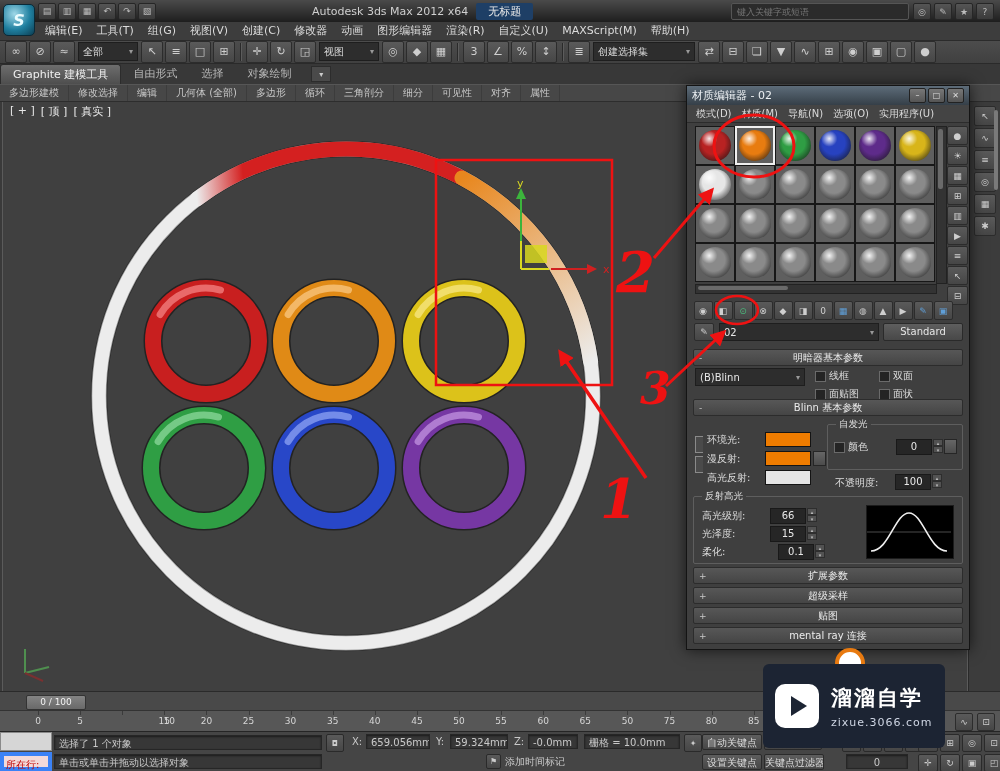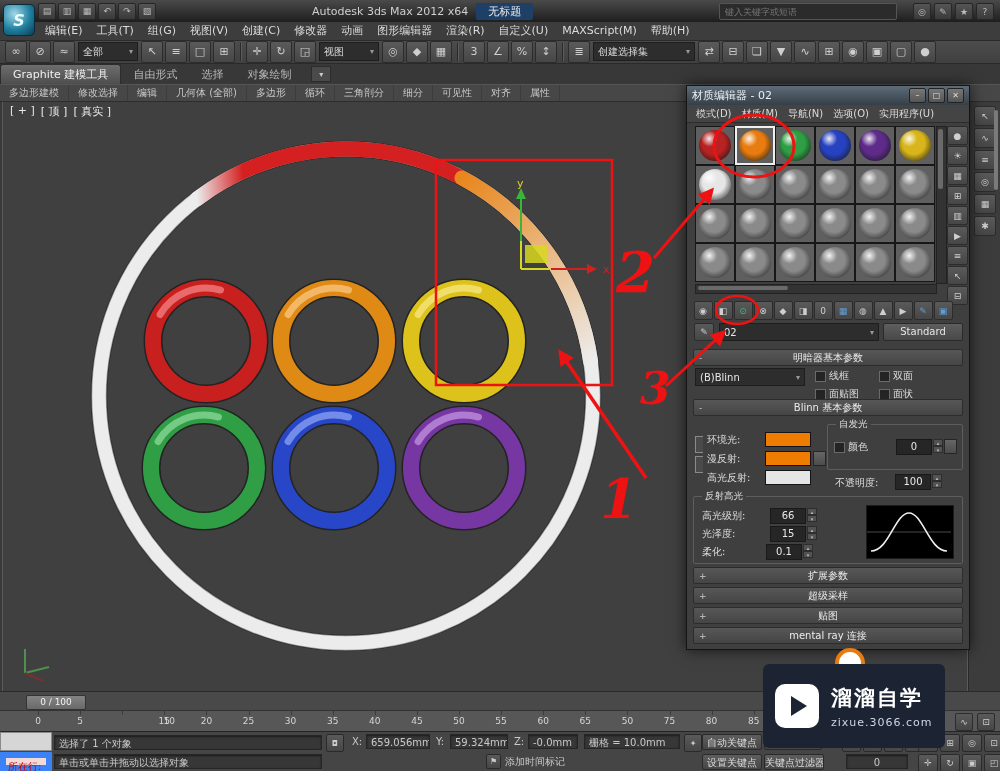--- a/index.html
+++ b/index.html
@@ -8,21 +8,21 @@
   
   .titlebar{position:absolute;left:0;top:0;width:1000px;height:22px;
     background:linear-gradient(#4a4a4a,#1e1e1e);display:flex;align-items:center;z-index:20;}
   .qat{display:flex;gap:2px;margin-left:38px;}
   .ti{width:16px;height:15px;display:flex;align-items:center;justify-content:center;
       font-size:9px;color:#bdbdbd;background:linear-gradient(#555,#3a3a3a);
       border:1px solid #262626;border-radius:2px;}
   .tb-center{position:absolute;left:312px;top:0;height:22px;display:flex;align-items:center;gap:8px;
       font-size:11px;color:#cfcfcf;}
   .tb-center .doc{background:#1e3f66;padding:1px 12px;border-radius:2px;color:#e8e8e8;}
-  .tb-right{position:absolute;right:6px;top:3px;display:flex;gap:16px;align-items:center;}
+  .tb-right{position:absolute;right:6px;top:3px;display:flex;gap:4px;align-items:center;}
   .searchbox{width:170px;height:15px;background:#2b2b2b;border:1px solid #555;border-radius:2px;
       display:flex;align-items:center;padding:0 3px;}
   .search-input{flex:1;background:transparent;border:none;outline:none;color:#999;font-size:9px;
       font-family:inherit;}
   .tb-icons{display:flex;gap:3px;}
   .app-logo{position:absolute;left:3px;top:4px;width:30px;height:30px;z-index:25;border-radius:5px;
       background:radial-gradient(circle at 35% 30%,#9fd8e8,#1f7f9f 55%,#0d3d52);
       border:1px solid #0a2a38;display:flex;align-items:center;justify-content:center;}
   .app-logo span{color:#eafcff;font-weight:bold;font-style:italic;font-size:16px;}
   
@@ -125,21 +125,21 @@
       border-top:1px solid #333;z-index:6;}
   .tick-label{position:absolute;top:5px;width:20px;text-align:center;font-size:9px;color:#d6d6d6;}
   .tick-line{position:absolute;top:0;width:1px;height:4px;background:#3b3b3b;}
   .tb-end{position:absolute;right:4px;top:2px;display:flex;gap:2px;}
   .tb-end .icon-btn{width:16px;height:16px;font-size:9px;}
   
   .statusbar{position:absolute;left:0;top:731px;width:1000px;height:40px;background:#454545;
       border-top:1px solid #252525;z-index:6;}
   .srow{position:absolute;left:0;right:0;height:20px;}
   .mini1{position:absolute;left:0;top:0;width:52px;height:19px;background:#d6d6d6;border:1px solid #8a8a8a;box-sizing:border-box;}
-  .mini2{position:absolute;left:0;top:0;width:52px;height:19px;background:#f2dada;border:6px solid #3b82f6;
+  .mini2{position:absolute;left:0;top:0;width:52px;height:19px;background:#f2dada;border:4px solid #3b82f6;
       box-sizing:border-box;color:#c00000;font-size:10px;line-height:17px;padding-left:2px;}
   .sfield{position:absolute;height:15px;background:#373737;border:1px solid #262626;
       box-shadow:inset 0 1px 2px rgba(0,0,0,.5);color:#c9c9c9;font-size:10px;line-height:15px;
       padding:0 4px;white-space:nowrap;overflow:hidden;box-sizing:border-box;}
   .slabel{position:absolute;font-size:10px;color:#c9c9c9;line-height:17px;}
   .sbtn{position:absolute;height:16px;background:linear-gradient(#5e5e5e,#464646);
       border:1px solid #2a2a2a;border-radius:2px;color:#ddd;font-size:10px;line-height:15px;
       text-align:center;box-sizing:border-box;white-space:nowrap;overflow:hidden;}
   .sicon{width:16px;height:16px;display:flex;align-items:center;justify-content:center;
       background:linear-gradient(#5a5a5a,#464646);border:1px solid #2a2a2a;border-radius:2px;
@@ -254,21 +254,21 @@
       <div class="icon-btn">▼</div>
       <div class="icon-btn">∿</div>
       <div class="icon-btn">⊞</div>
       <div class="icon-btn">◉</div>
       <div class="icon-btn">▣</div>
       <div class="icon-btn">▢</div>
       <div class="icon-btn">●</div>
     </div>
 
   <div class="ribbon-tabs-row">
-    <div style="display:flex;align-items:flex-end;">
+    <div style="display:flex;">
         <div class="ribbon-tab active">Graphite 建模工具</div>
         <div class="ribbon-tab">自由形式</div>
         <div class="ribbon-tab">选择</div>
         <div class="ribbon-tab">对象绘制</div>
       </div>
     <div class="ribbon-mini">▾</div>
   </div>
   <div class="ribbon-subtabs">
       <div class="subtab">多边形建模</div>
       <div class="subtab">修改选择</div>
@@ -585,21 +585,21 @@
       </div>
       <span class="lbl" style="left:8px;top:30px;">光泽度:</span>
       <div class="spin" style="left:76px;top:29px;">
         <span class="val">15</span>
         <span class="ud">
             <i>▴</i>
             <i>▾</i>
           </span>
       </div>
       <span class="lbl" style="left:8px;top:48px;">柔化:</span>
-      <div class="spin" style="left:72px;top:47px;">
+      <div class="spin" style="left:84px;top:47px;">
         <span class="val">0.1</span>
         <span class="ud">
             <i>▴</i>
             <i>▾</i>
           </span>
       </div>
       <div class="curve" style="left:172px;top:8px;width:86px;height:52px;">
         <svg width="84" height="50" viewBox="0 0 84 50">
           <line x1="0" y1="26" x2="84" y2="26" stroke="#4a4a4a" stroke-width="1"></line>
           <path d="M4,45 C22,45 28,7 42,7 C56,7 62,45 80,45" stroke="#efefef" stroke-width="1.6" fill="none"></path>

